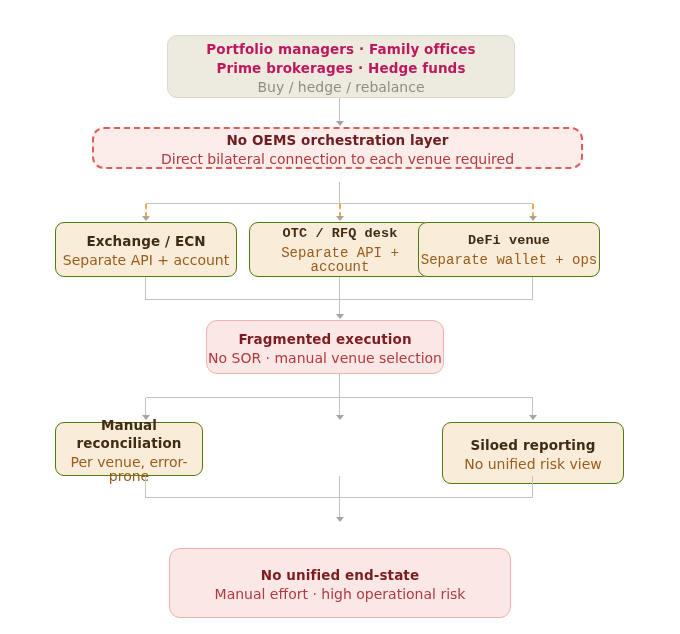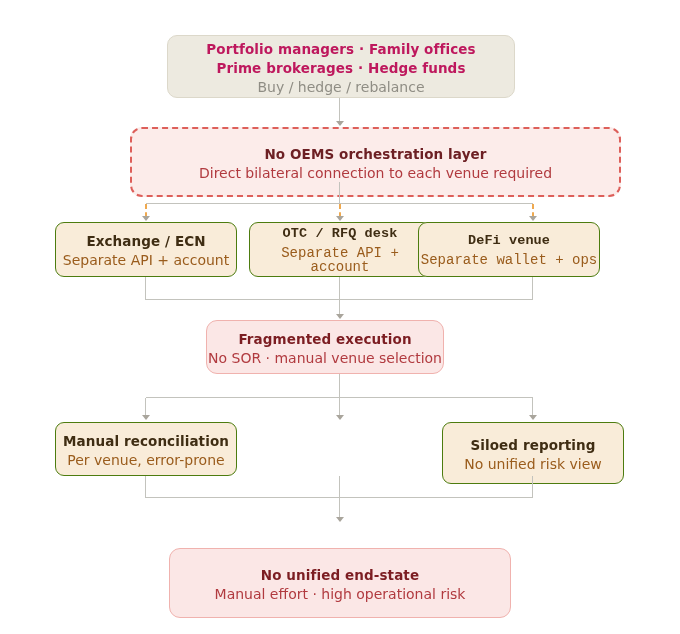--- a/index.html
+++ b/index.html
@@ -96,21 +96,21 @@
 
   <div class="node source" style="left:167px; top:35px; width:348px; height:63px;">
     <div class="title">Portfolio managers · Family offices</div>
     <div class="title">Prime brokerages · Hedge funds</div>
     <div class="sub">Buy / hedge / rebalance</div>
   </div>
 
   <div class="vline" style="left:339px; top:98px; height:24px;"></div>
   <div class="arrow-down" style="left:336px; top:121px;"></div>
 
-  <div class="node gap" style="left:92px; top:127px; width:491px; height:70px;margin-left:38px;">
+  <div class="node gap" style="left:92px; top:127px; width:491px; height:42px;">
     <div class="title">No OEMS orchestration layer</div>
     <div class="sub">Direct bilateral connection to each venue required</div>
   </div>
 
   <div class="vline" style="left:339px; top:182px; height:22px;"></div>
   <div class="hline" style="left:146px; top:203px; width:387px;"></div>
   <div class="vdash" style="left:145px; top:204px; height:13px;"></div>
   <div class="vdash" style="left:339px; top:204px; height:13px;"></div>
   <div class="vdash" style="left:532px; top:204px; height:13px;"></div>
   <div class="arrow-down" style="left:142px; top:216px;"></div>
@@ -144,21 +144,21 @@
 
   <div class="vline" style="left:339px; top:374px; height:24px;"></div>
   <div class="hline" style="left:146px; top:397px; width:387px;"></div>
   <div class="vline" style="left:145px; top:398px; height:17px;"></div>
   <div class="vline" style="left:339px; top:398px; height:17px;"></div>
   <div class="vline" style="left:532px; top:398px; height:17px;"></div>
   <div class="arrow-down" style="left:142px; top:415px;"></div>
   <div class="arrow-down" style="left:336px; top:415px;"></div>
   <div class="arrow-down" style="left:529px; top:415px;"></div>
 
-  <div class="node tan" style="left:55px; top:422px; width:182px; height:54px;">
+  <div class="node tan" style="left:55px; top:422px; width:148px; height:54px;">
     <div class="title">Manual reconciliation</div>
     <div class="sub">Per venue, error-prone</div>
   </div>
   <div class="node tan" style="left:442px; top:422px; width:182px; height:62px;">
     <div class="title">Siloed reporting</div>
     <div class="sub">No unified risk view</div>
   </div>
 
   <div class="vline" style="left:145px; top:476px; height:22px;"></div>
   <div class="vline" style="left:339px; top:476px; height:22px;"></div>

